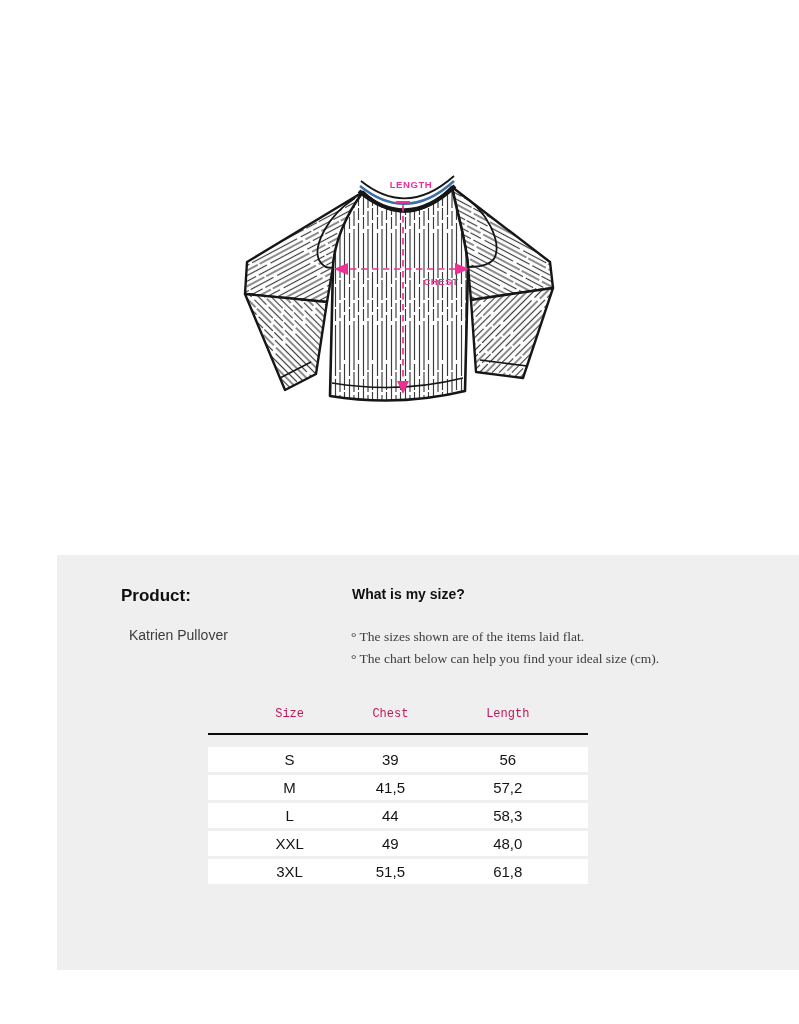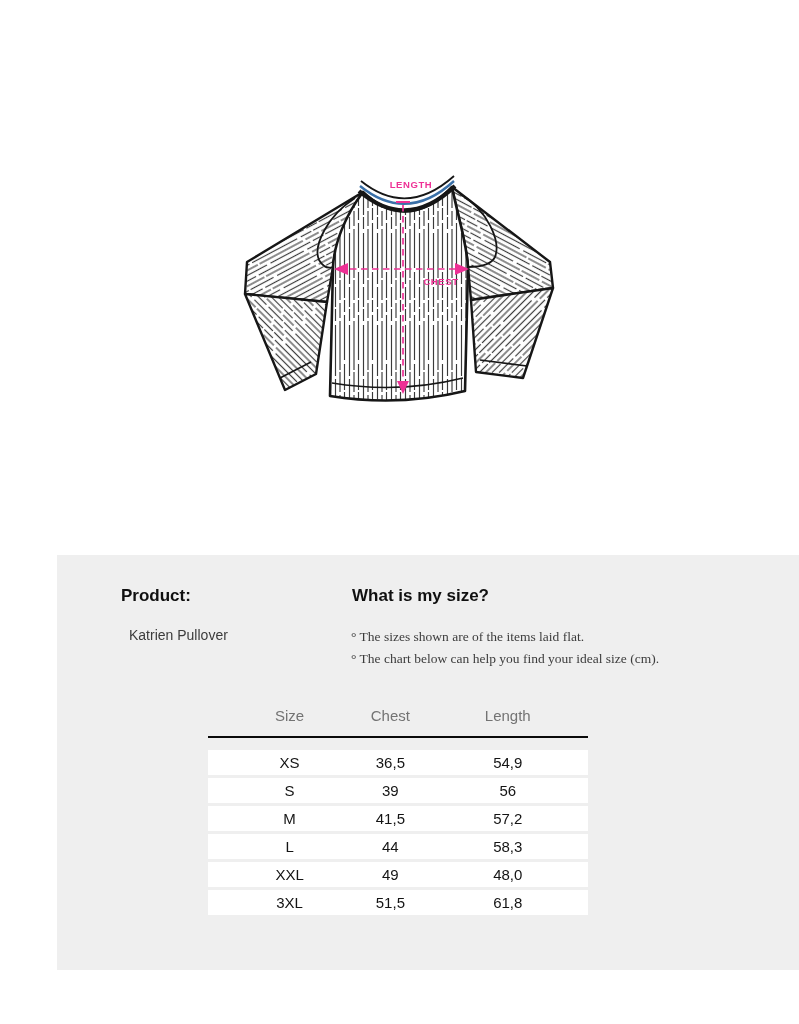--- a/index.html
+++ b/index.html
@@ -12,36 +12,36 @@
   .mlabel{
     position:absolute;transform:translate(-50%,-50%);
     font-size:9.5px;font-weight:700;letter-spacing:.6px;color:#ee3095;white-space:nowrap;
   }
   #label-length{left:411px;top:184px;}
   #label-chest{left:441px;top:281px;}
   
   .panel{position:absolute;left:57px;top:555px;width:775px;height:415px;background:#efefef;}
   .product-heading{position:absolute;left:64px;top:31px;font-size:17px;font-weight:700;color:#101010;}
   .product-name{position:absolute;left:64px;top:72px;font-size:14px;color:#3c3c3c;margin-left:8px;}
-  .size-heading{position:absolute;left:295px;top:31px;font-size:17px;font-weight:700;color:#101010;}
+  .size-heading{position:absolute;left:295px;top:31px;font-size:14px;font-weight:700;color:#101010;}
   .notes{position:absolute;left:294px;top:71px;font-size:13.5px;color:#3c3c3c;line-height:21.5px;font-family:Liberation Serif, serif;}
   .note-line{display:block;}
   
   .sizetable{position:absolute;left:151px;top:148px;width:380px;}
   .thead{
     display:grid;grid-template-columns:34% 28% 38%;
     padding:4px 0 12px;border-bottom:2.5px solid #0a0a0a;
   }
   .tbody{margin-top:12px;}
   .trow{
     display:grid;grid-template-columns:34% 28% 38%;
     height:25px;background:#ffffff;margin-bottom:3px;align-items:center;
   }
   .c{text-align:center;font-size:15px;color:#141414;}
-  .thead .c{font-size:15px;color:#737373;}
+  .thead .c{font-size:12px;color:#be185d;font-family:Liberation Mono, monospace;}
   .c1{padding-left:34px;}
   .c3{padding-right:16px;}
 </style>
 </head>
 <body>
 
 <div class="page">
 
   <div class="sweater-wrap">
     <svg width="330" height="265" viewBox="0 0 330 265" xmlns="http://www.w3.org/2000/svg">
@@ -129,25 +129,20 @@
     </div>
 
     <div class="sizetable">
       <div class="thead">
         <span class="c c1">Size</span>
         <span class="c c2">Chest</span>
         <span class="c c3">Length</span>
       </div>
       <div class="tbody">
         <div class="trow">
-          <span class="c c1">XS</span>
-          <span class="c c2">36,5</span>
-          <span class="c c3">54,9</span>
-        </div>
-        <div class="trow">
           <span class="c c1">S</span>
           <span class="c c2">39</span>
           <span class="c c3">56</span>
         </div>
         <div class="trow">
           <span class="c c1">M</span>
           <span class="c c2">41,5</span>
           <span class="c c3">57,2</span>
         </div>
         <div class="trow">

